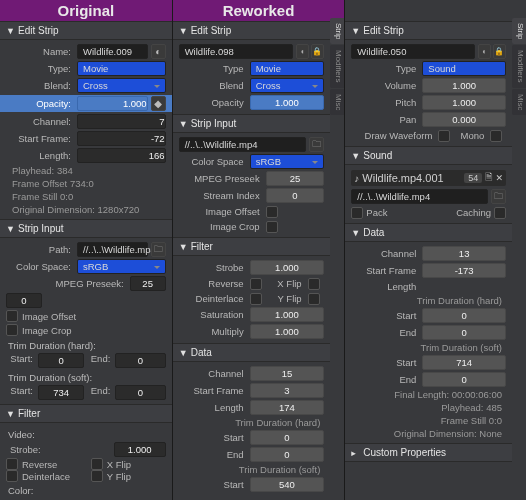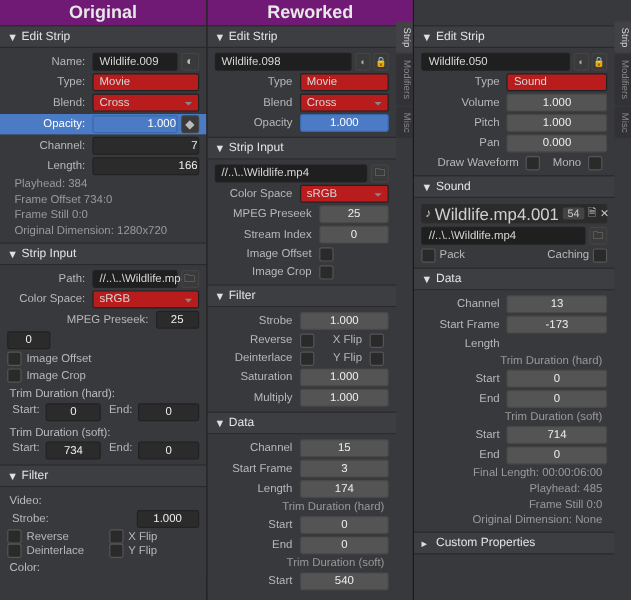--- a/index.html
+++ b/index.html
@@ -13,21 +13,21 @@
 
 .panel-head { background: #3d3e42; padding: 3px 6px; display: flex; align-items: center; gap: 4px; border-top: 1px solid #2a2a2a; border-bottom: 1px solid #2a2a2a; }
 .panel-head .tri { color: #e0e0e0; font-size: 9px; display: inline-block; width: 8px; }
 .panel-head .title { color: #e4e4e4; font-size: 10px; }
 .panel-body { padding: 3px 6px; background: #38393c; }
 
 .row { display: flex; align-items: center; padding: 1px 0; gap: 3px; min-height: 15px; }
 .lbl { flex: 0 0 68px; text-align: right; color: #b8b8b8; padding-right: 3px; font-size: 9.5px; white-space: nowrap; }
 .lbl.w { flex: 0 0 84px; }
 .val { flex: 1; min-width: 0; }
-.field { background: #b91c1c; border: 1px solid #222; border-radius: 2px; padding: 1px 5px; color: #d8d8d8; height: 15px; line-height: 13px; font-size: 9.5px; display: flex; align-items: center; }
+.field { background: #1d4ed8; border: 1px solid #222; border-radius: 2px; padding: 1px 5px; color: #d8d8d8; height: 15px; line-height: 13px; font-size: 9.5px; display: flex; align-items: center; }
 .field.dropdown::after { content: ""; margin-left: auto; border: 3px solid transparent; border-top-color: #888; transform: translateY(2px); }
 .field.txt { background: #1f1f1f; }
 .numfield { background: #545454; border: 1px solid #484848; border-radius: 2px; height: 15px; display: flex; align-items: center; justify-content: center; color: #eee; font-size: 9.5px; position: relative; }
 .numfield.dark { background: #2b2b2b; border-color: #222; }
 .numfield.blue { background: #4a7bc4; border-color: #3968ae; color: #fff; }
 
 .eye { width: 15px; height: 15px; border: 1px solid #444; border-radius: 2px; display: flex; align-items: center; justify-content: center; color: #bbb; font-size: 10px; background: #3a3a3a; }
 .mute-lock { display: flex; gap: 2px; }
 .mute-lock .mini { width: 13px; height: 15px; border: 1px solid #444; border-radius: 2px; background: #3a3a3a; display: flex; align-items: center; justify-content: center; font-size: 8px; color: #aaa; }
 
@@ -43,21 +43,21 @@
 .static.r { text-align: right; padding-right: 4px; }
 
 .sidetab { position: relative; }
 .vtabs { position: absolute; right: 0; top: 18px; width: 14px; display: flex; flex-direction: column; gap: 1px; z-index: 2; }
 .vtab { background: #323236; color: #888; font-size: 8px; writing-mode: vertical-rl; padding: 5px 1px; border-radius: 2px 0 0 2px; text-align: center; }
 .vtab.active { background: #424246; color: #ddd; }
 
 .subhead { color: #bdbdbd; font-size: 9.5px; padding: 3px 0 1px 2px; }
 .sound-row { display: flex; align-items: center; gap: 3px; background: #2b2b2b; border-radius: 2px; padding: 1px 3px; height: 16px; margin: 2px 0; }
 .sound-row .music { font-size: 10px; }
-.sound-row .name { flex: 1; font-size: 14px; color: #d0d0d0; }
+.sound-row .name { flex: 1; font-size: 11px; color: #d0d0d0; }
 .sound-row .count { background: #444; padding: 0 4px; border-radius: 2px; font-size: 9px; }
 .fileicon { color: #aaa; font-size: 9px; }
 
 ::-webkit-scrollbar { width: 8px; }
 ::-webkit-scrollbar-track { background: #2a2a2a; }
 ::-webkit-scrollbar-thumb { background: #555; border-radius: 4px; }
 </style>
 </head>
 <body>
 
@@ -97,20 +97,28 @@
               <span style="margin-left:auto">1.000</span>
             </div>
           </div>
    <div class="eye">◆</div>
   </div>
   <div class="row">
    <div class="lbl">Channel:</div>
    <div class="val">
             <div class="numfield dark">
               <span style="margin-left:auto">7</span>
+            </div>
+          </div>
+  </div>
+  <div class="row">
+   <div class="lbl">Start Frame:</div>
+   <div class="val">
+            <div class="numfield dark">
+              <span style="margin-left:auto">-72</span>
             </div>
           </div>
   </div>
   <div class="row">
    <div class="lbl">Length:</div>
    <div class="val">
             <div class="numfield dark">
               <span style="margin-left:auto">166</span>
             </div>
           </div>

